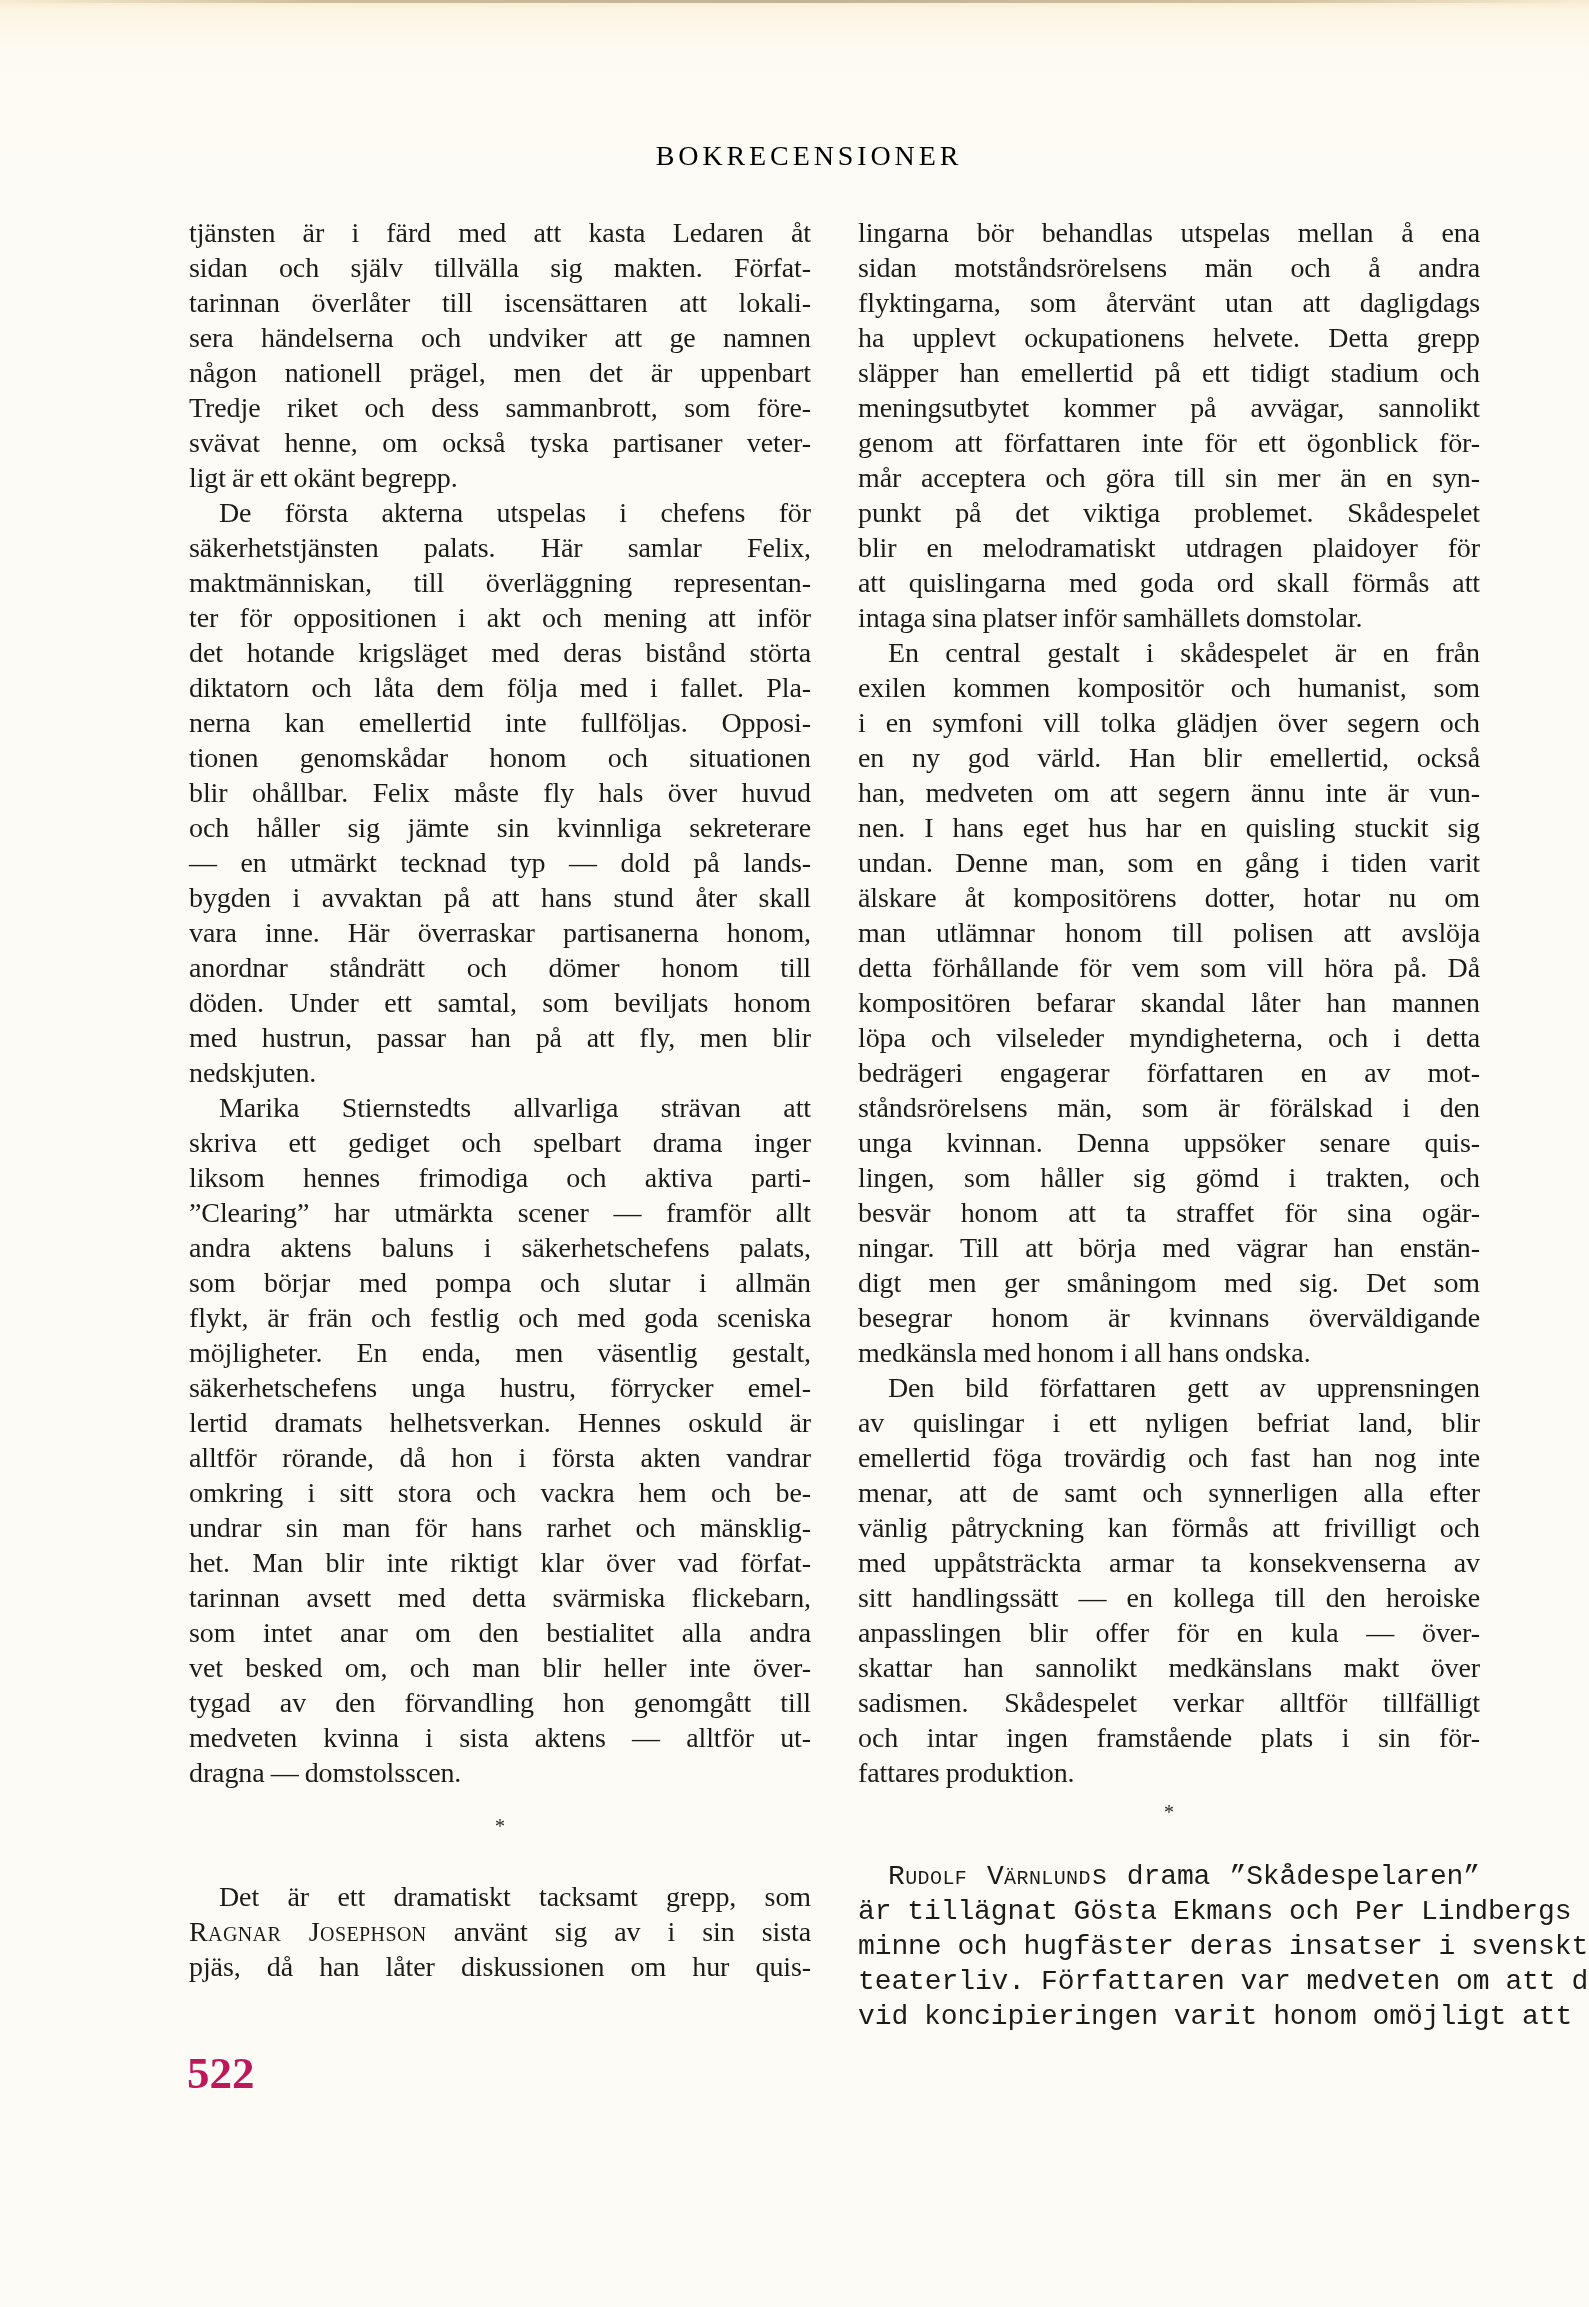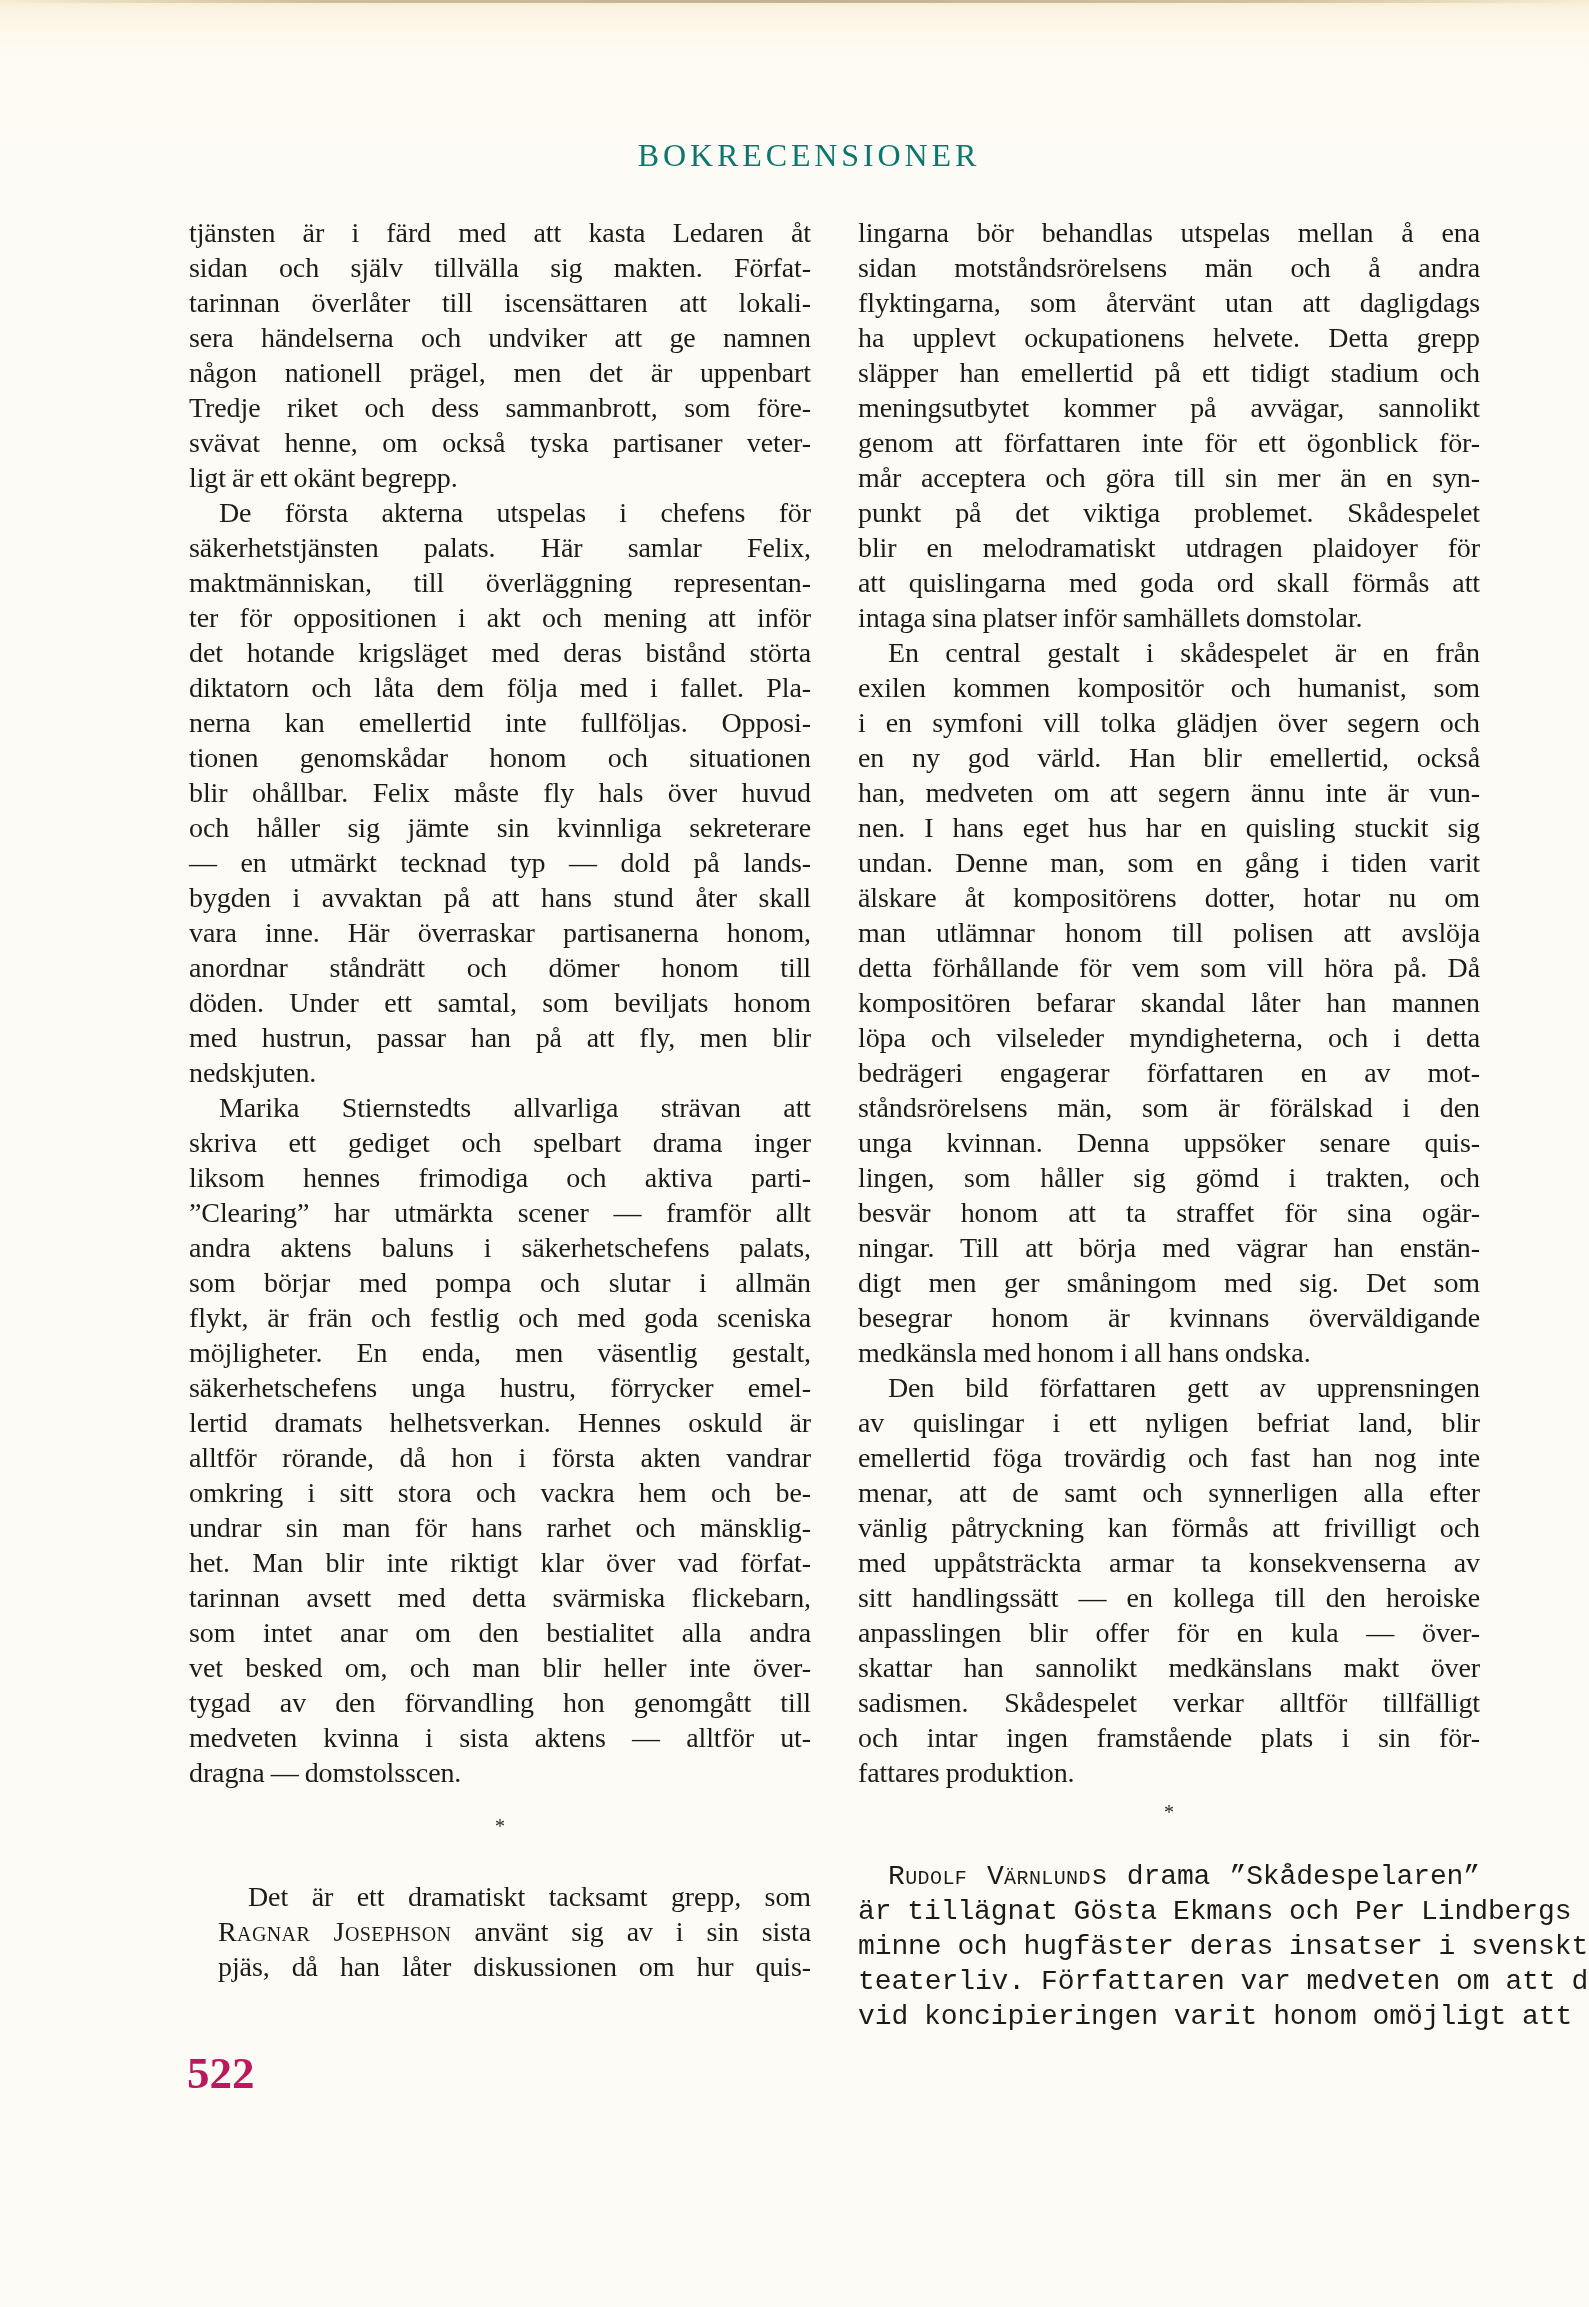--- a/index.html
+++ b/index.html
@@ -23,24 +23,24 @@
     width: 1590px;
     height: 3.1px;
     background: linear-gradient(90deg, rgba(200,185,150,0) 0%, rgba(170,150,110,0.55) 20%, rgba(140,120,90,0.5) 50%, rgba(170,150,110,0.5) 80%, rgba(200,185,150,0) 100%);
   }
   .running-head {
     position: absolute;
     left: 0;
     width: 1590px;
     top: 140px;
     text-align: center;
-    font-size: 32px;
+    font-size: 28px;
     letter-spacing: 3.9px;
     line-height: 31px;
-    color: #0f766e;
+    color: #000000;
     padding-left: 28px;
     box-sizing: border-box;
   }
   .column {
     position: absolute;
     top: 215px;
     width: 622px;
   }
   .col-left { left: 189px; }
   .col-right { left: 858px; }
@@ -131,21 +131,21 @@
   <span class="line">het. Man blir inte riktigt klar över vad förfat-</span>
   <span class="line">tarinnan avsett med detta svärmiska flickebarn,</span>
   <span class="line">som intet anar om den bestialitet alla andra</span>
   <span class="line">vet besked om, och man blir heller inte över-</span>
   <span class="line">tygad av den förvandling hon genomgått till</span>
   <span class="line">medveten kvinna i sista aktens — alltför ut-</span>
   <span class="line last">dragna — domstolsscen.</span>
 
   <span class="asterisk" style="margin-top:17px; height:39px; line-height:39px;">*</span>
 
-  <div style="margin-top:33px;margin-left:29px;">
+  <div style="margin-top:33px;">
     <span class="line indent">Det är ett dramatiskt tacksamt grepp, som</span>
     <span class="line"><span class="sc">Ragnar Josephson</span> <span>använt sig av i sin sista</span></span>
     <span class="line">pjäs, då han låter diskussionen om hur quis-</span>
   </div>
 </div>
 
 <div class="column col-right">
   <span class="line">lingarna bör behandlas utspelas mellan å ena</span>
   <span class="line">sidan motståndsrörelsens män och å andra</span>
   <span class="line">flyktingarna, som återvänt utan att dagligdags</span>

